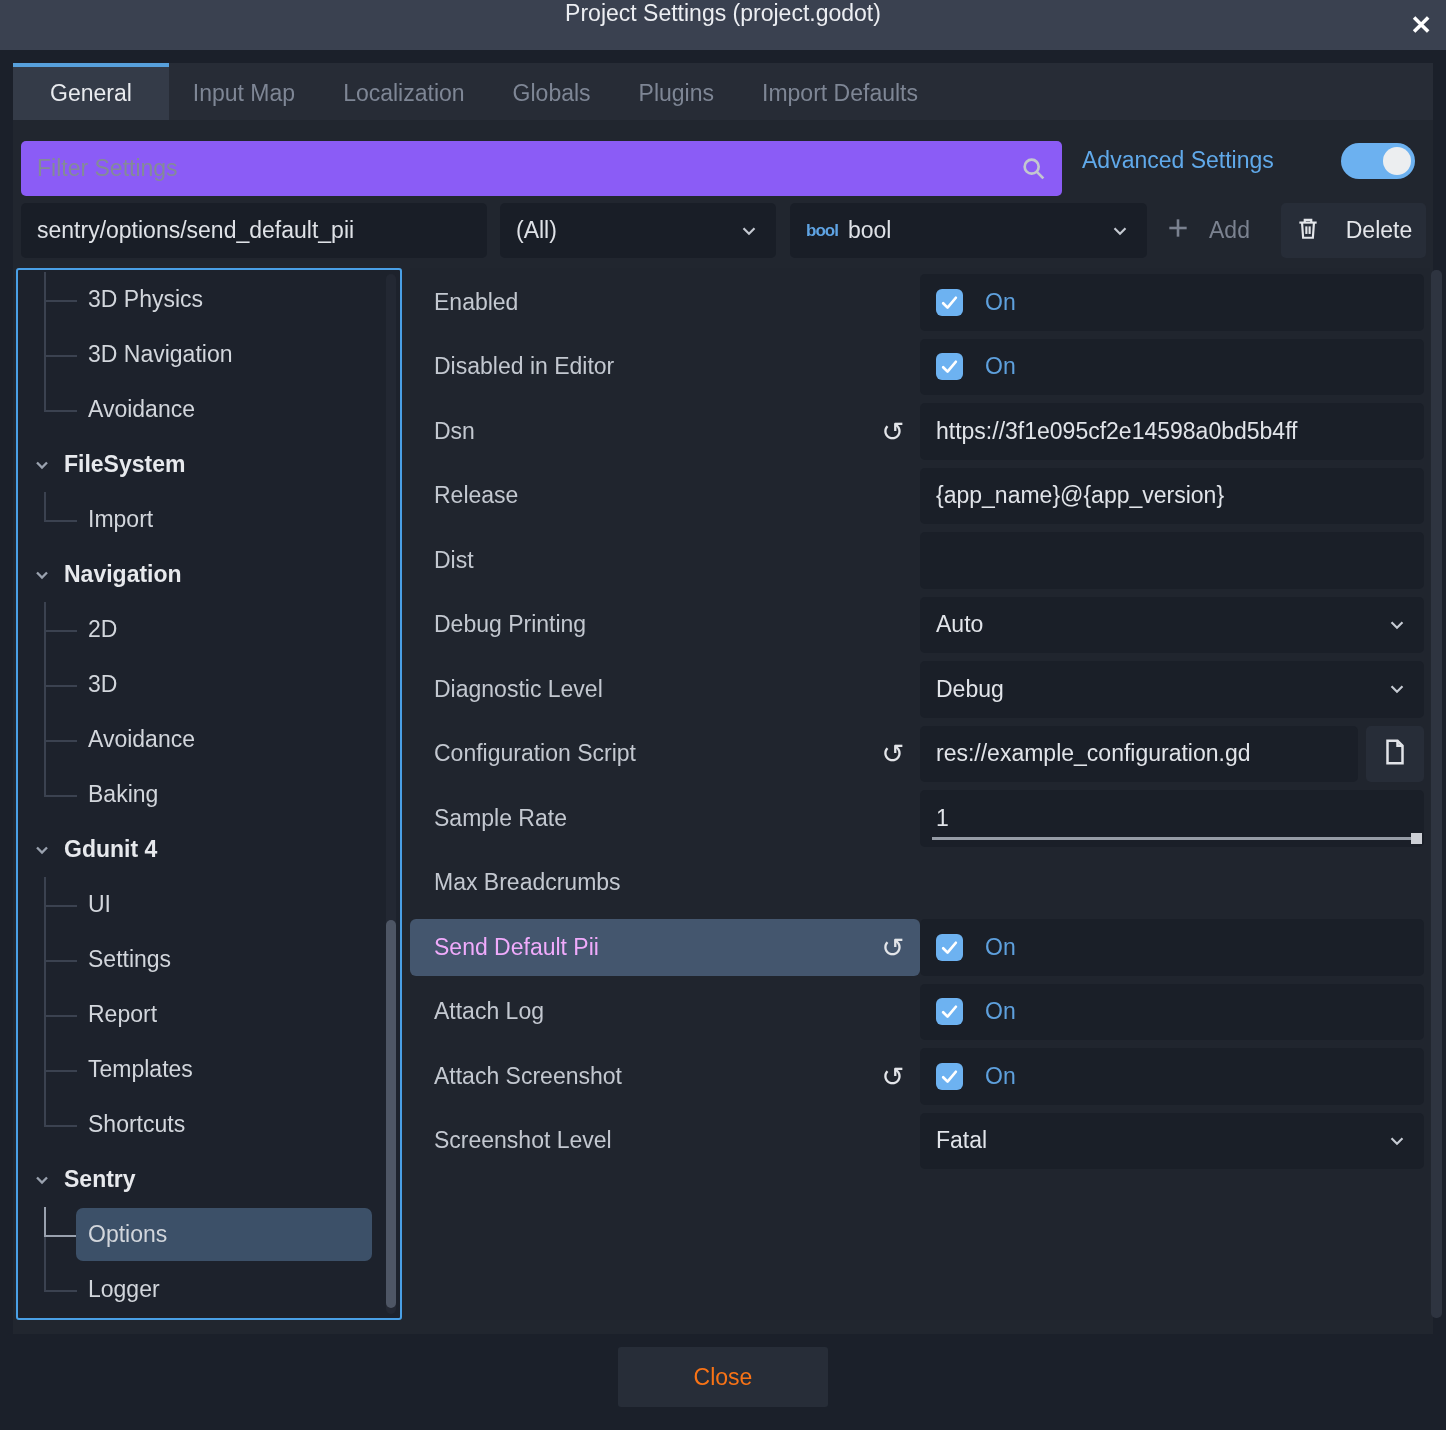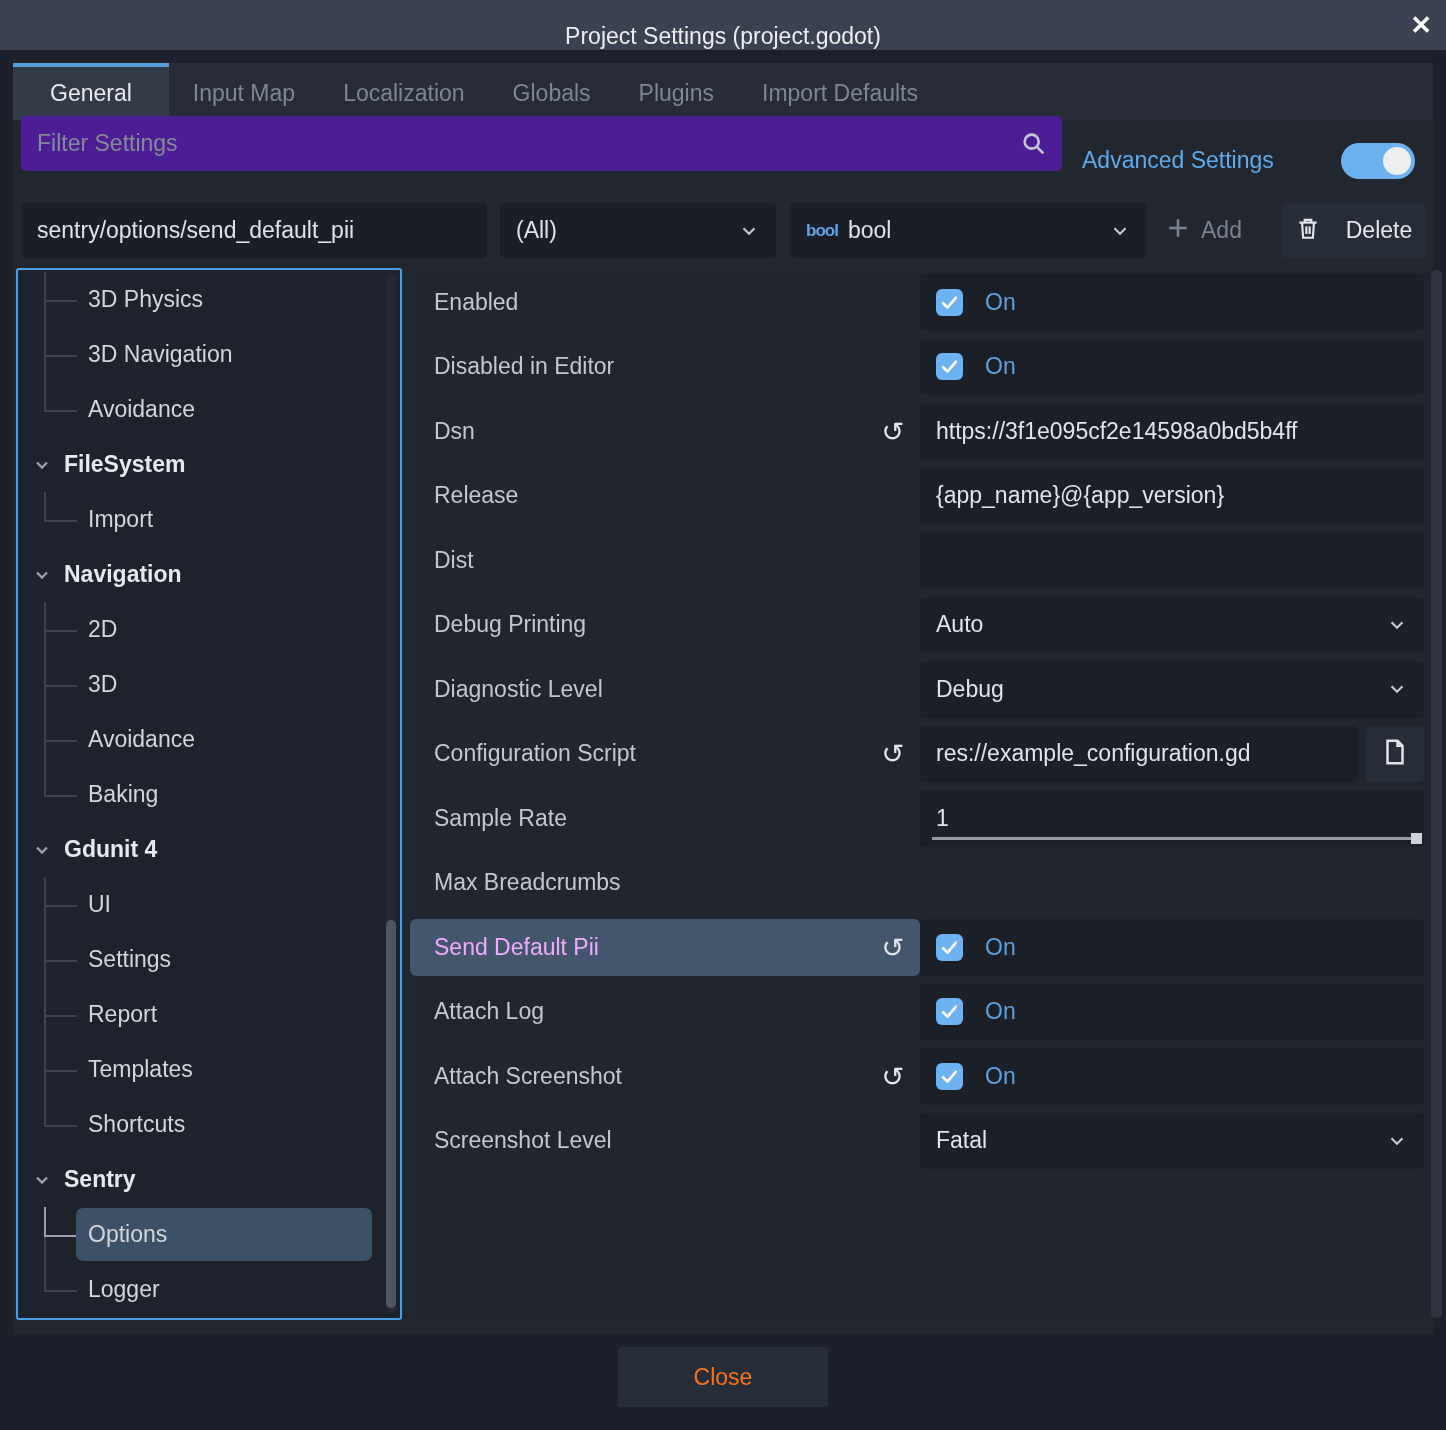--- a/index.html
+++ b/index.html
@@ -1,57 +1,57 @@
 <!DOCTYPE html>
 <html><head>
 <meta charset="utf-8">
 <style>
   html,body{margin:0;padding:0;}
   body{width:1446px;height:1430px;background:#1b202a;font-family:"Liberation Sans",sans-serif;
        position:relative;overflow:hidden;color:#dfe2e7;-webkit-font-smoothing:antialiased;}
 
   
   .titlebar{position:absolute;left:0;top:0;width:100%;height:50px;background:#3a4150;
-            display:flex;align-items:flex-end;justify-content:center;}
+            display:flex;align-items:flex-start;justify-content:center;}
   .title{font-size:23px;color:#eceef2;}
   .closex{position:absolute;right:14px;top:50%;transform:translateY(-50%);
           font-size:26px;font-weight:bold;color:#ffffff;line-height:1;}
 
   
   .panelbg{position:absolute;left:13px;top:120px;width:1420px;height:1214px;background:#21262f;}
 
   
   .tabbar{position:absolute;left:13px;top:63px;width:1420px;height:57px;background:#272c36;
           display:flex;align-items:stretch;}
   .tab{display:flex;align-items:center;padding:0 24px;font-size:23px;color:#7e8695;
        border-top:4px solid transparent;box-sizing:border-box;}
   .tab.active{background:#343b48;color:#e9ebef;border-top-color:#57a0dc;padding:16px 37px;}
 
   
-  .searchwrap{position:absolute;left:21px;top:116px;width:1041px;height:55px;background:#4c1d95;border-radius:5px;}
+  .searchwrap{position:absolute;left:21px;top:141px;width:1041px;height:55px;background:#8b5cf6;border-radius:5px;}
   .searchwrap input{width:100%;height:100%;background:transparent;border:none;outline:none;
        color:#dfe2e7;font-size:23px;padding:0 62px 0 16px;box-sizing:border-box;font-family:inherit;}
   .searchwrap input::placeholder{color:#848b97;opacity:1;}
   .searchicon{position:absolute;right:14px;top:50%;transform:translateY(-50%);display:flex;}
   .advlabel{position:absolute;left:1082px;top:133px;height:55px;display:flex;align-items:center;
             font-size:23px;color:#60a9ea;}
   .toggle{position:absolute;left:1341px;top:143px;width:74px;height:36px;border-radius:18px;background:#6cb1f0;}
   .toggle .knob{position:absolute;right:4px;top:4px;width:28px;height:28px;border-radius:50%;background:#eceef0;}
 
   
   .propinput{position:absolute;left:21px;top:203px;width:466px;height:55px;background:#191e27;border-radius:5px;}
   .propinput input{width:100%;height:100%;background:transparent;border:none;outline:none;
        color:#dfe2e7;font-size:23px;padding:0 16px;box-sizing:border-box;font-family:inherit;}
   .dd{position:absolute;top:203px;height:55px;background:#191e27;border-radius:5px;display:flex;
       align-items:center;padding:0 16px;box-sizing:border-box;font-size:23px;color:#dfe2e7;}
   .dd .chev{margin-left:auto;display:flex;}
   .dd1{left:500px;width:276px;}
   .dd2{left:790px;width:357px;}
   .boolicon{color:#5fa4e4;font-weight:bold;font-size:17px;letter-spacing:-1px;margin-right:10px;}
-  .addbtn{position:absolute;left:1153px;top:203px;height:55px;display:flex;align-items:center;gap:10px;
+  .addbtn{position:absolute;left:1153px;top:203px;height:55px;display:flex;align-items:center;gap:18px;
           color:#7b8290;font-size:23px;padding:0 12px;}
   .delbtn{position:absolute;left:1281px;top:203px;width:145px;height:55px;background:#272d38;border-radius:5px;
           display:flex;align-items:center;justify-content:center;gap:25px;color:#e4e6ea;font-size:23px;}
 
   
   .sidebar{position:absolute;left:16px;top:268px;width:386px;height:1052px;box-sizing:border-box;
            border:2.5px solid #4aa0e6;border-radius:3px;background:#1d222c;padding-top:2px;overflow:hidden;}
   .titem{position:relative;height:55px;display:flex;align-items:center;font-size:23px;color:#d2d6dc;}
   .titem.header{font-weight:bold;color:#e7e9ed;}
   .titem.header .tchev{position:absolute;left:14px;top:50%;transform:translateY(-50%);display:flex;}

